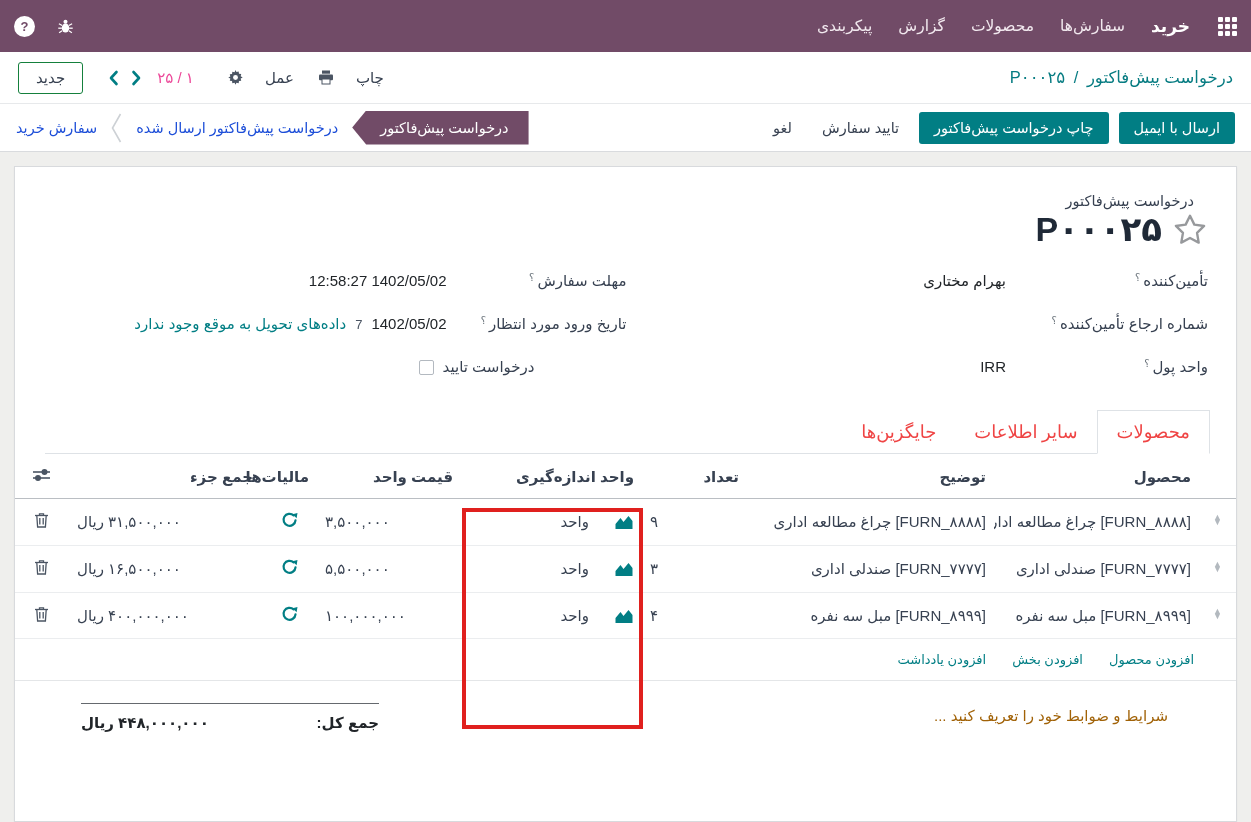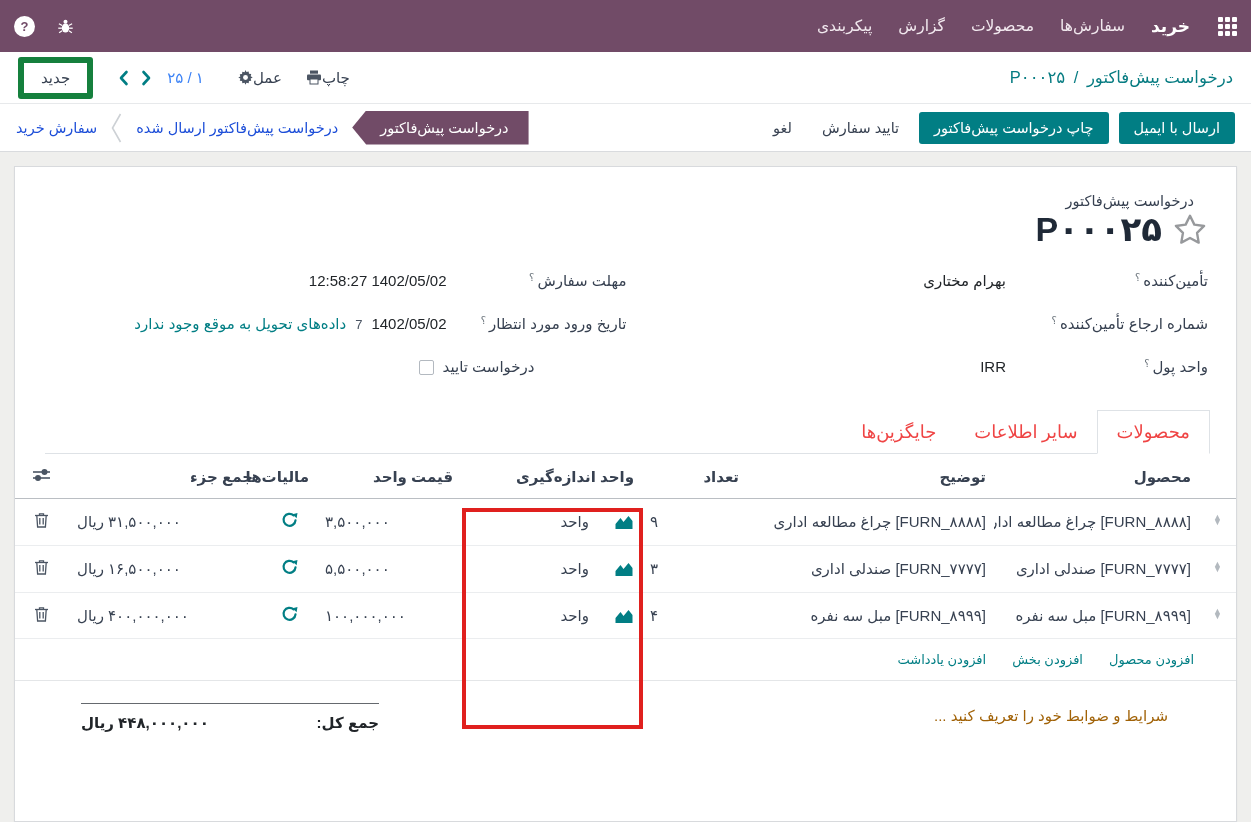--- a/index.html
+++ b/index.html
@@ -19,24 +19,24 @@
                display:flex;align-items:center;justify-content:center;font-weight:700;font-size:13px}
 
   
   .control-panel{height:52px;background:#fff;display:flex;align-items:center;padding:0 18px;
                  border-bottom:1px solid #e7e9eb}
   .breadcrumb{font-size:16.5px}
   .bc-parent{color:#077C82;cursor:pointer}
   .bc-sep{color:#077C82;margin:0 4px}
   .bc-current{color:#077C82}
   .cp-left{margin-inline-start:auto;display:flex;align-items:center}
-  .btn-flat{display:flex;align-items:center;gap:0;color:#374151;font-size:15px;cursor:pointer;background:none;border:none;font-family:inherit}
-  .pager-val{color:#3b82f6;margin:16px 10px;letter-spacing:.5px}
+  .btn-flat{display:flex;align-items:center;gap:22px;color:#374151;font-size:15px;cursor:pointer;background:none;border:none;font-family:inherit}
+  .pager-val{color:#ec4899;margin:16px 10px;letter-spacing:.5px}
   .chev-btn{background:none;border:none;cursor:pointer;padding:2px 6px;display:flex;align-items:center}
-  .btn-new{border:6px solid #15803d;background:#fff;color:#374151;font-family:Liberation Sans, sans-serif;
+  .btn-new{border:1px solid #15803d;background:#fff;color:#374151;font-family:Liberation Sans, sans-serif;
            font-size:15px;padding:6px 17px;border-radius:3px;margin-inline-start:20px;cursor:pointer}
   .mi{margin-inline-end:24px}
 
   
   .status-row{height:48px;background:#fff;display:flex;align-items:center;justify-content:space-between;
               padding:0 16px;border-bottom:1px solid #d9dbde}
   .sr-right{display:flex;align-items:center;gap:10px}
   .btn-primary{background:#017E84;border:none;color:#fff;font-family:inherit;font-size:14.5px;
                padding:8px 15px;border-radius:3px;cursor:pointer}
   .btn-plain{background:none;border:none;color:#374151;font-family:inherit;font-size:14.5px;

